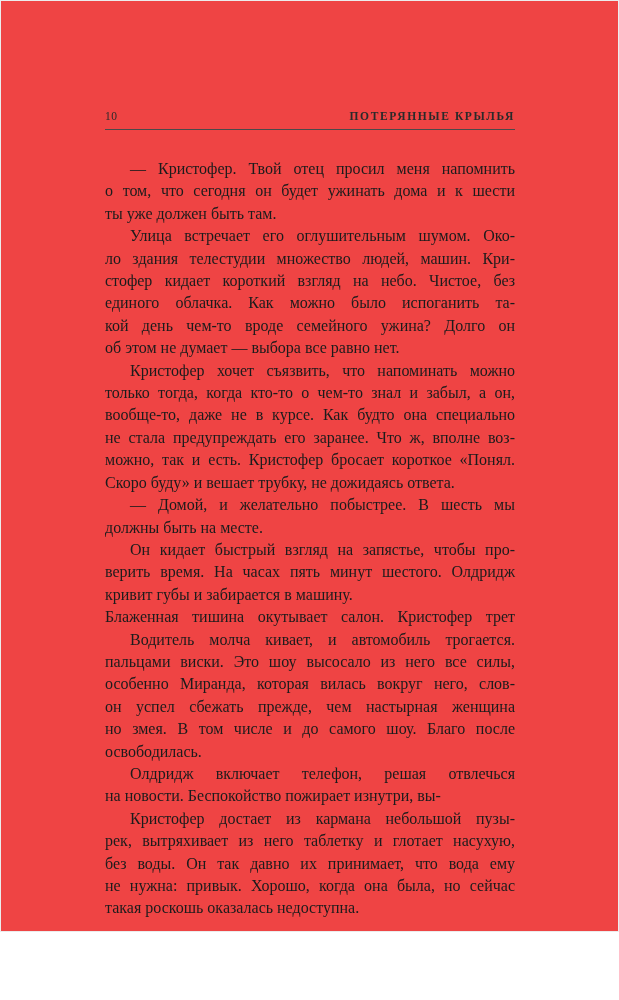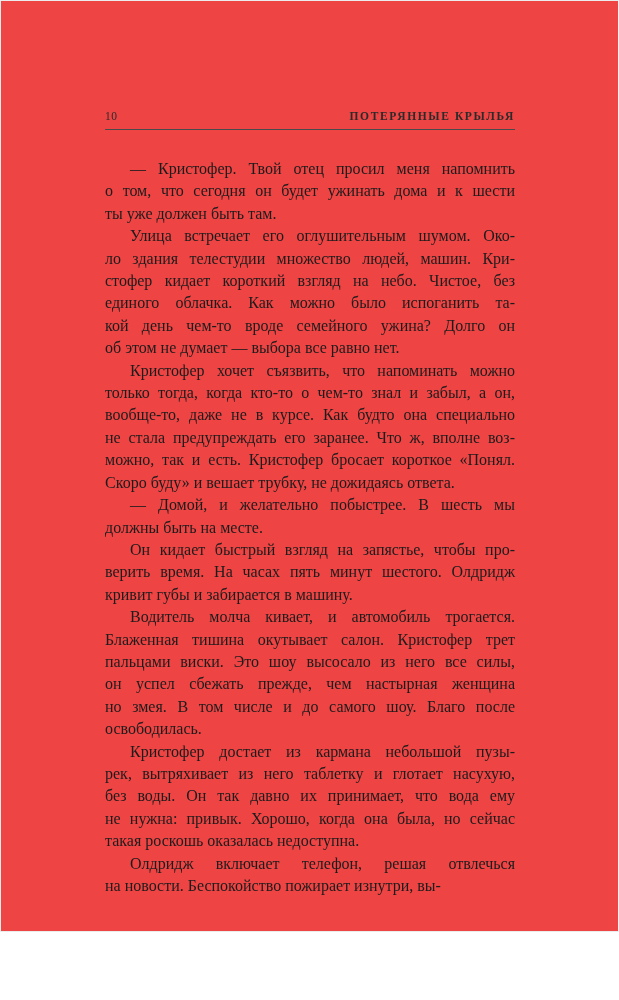--- a/index.html
+++ b/index.html
@@ -93,32 +93,33 @@
       <div class="para">
         <div class="line first">— Домой, и желательно побыстрее. В шесть мы</div>
         <div class="line last">должны быть на месте.</div>
       </div>
       <div class="para">
         <div class="line first">Он кидает быстрый взгляд на запястье, чтобы про-</div>
         <div class="line">верить время. На часах пять минут шестого. Олдридж</div>
         <div class="line last">кривит губы и забирается в машину.</div>
       </div>
       <div class="para">
+        <div class="line">Блаженная тишина окутывает салон. Кристофер трет</div>
         <div class="line first">Водитель молча кивает, и автомобиль трогается.</div>
-        <div class="line">Блаженная тишина окутывает салон. Кристофер трет</div>
         <div class="line">пальцами виски. Это шоу высосало из него все силы,</div>
+        <div class="line">особенно Миранда, которая вилась вокруг него, слов-</div>
         <div class="line">он успел сбежать прежде, чем настырная женщина</div>
         <div class="line">но змея. В том числе и до самого шоу. Благо после</div>
         <div class="line last">освободилась.</div>
+      </div>
+      <div class="para">
+        <div class="line first">Олдридж включает телефон, решая отвлечься</div>
+        <div class="line last">на новости. Беспокойство пожирает изнутри, вы-</div>
       </div>
       <div class="para">
         <div class="line first">Кристофер достает из кармана небольшой пузы-</div>
         <div class="line">рек, вытряхивает из него таблетку и глотает насухую,</div>
         <div class="line">без воды. Он так давно их принимает, что вода ему</div>
         <div class="line">не нужна: привык. Хорошо, когда она была, но сейчас</div>
         <div class="line last">такая роскошь оказалась недоступна.</div>
       </div>
-      <div class="para">
-        <div class="line first">Олдридж включает телефон, решая отвлечься</div>
-        <div class="line last">на новости. Беспокойство пожирает изнутри, вы-</div>
-      </div>
     </div>
 </div>
 
 </body></html>

